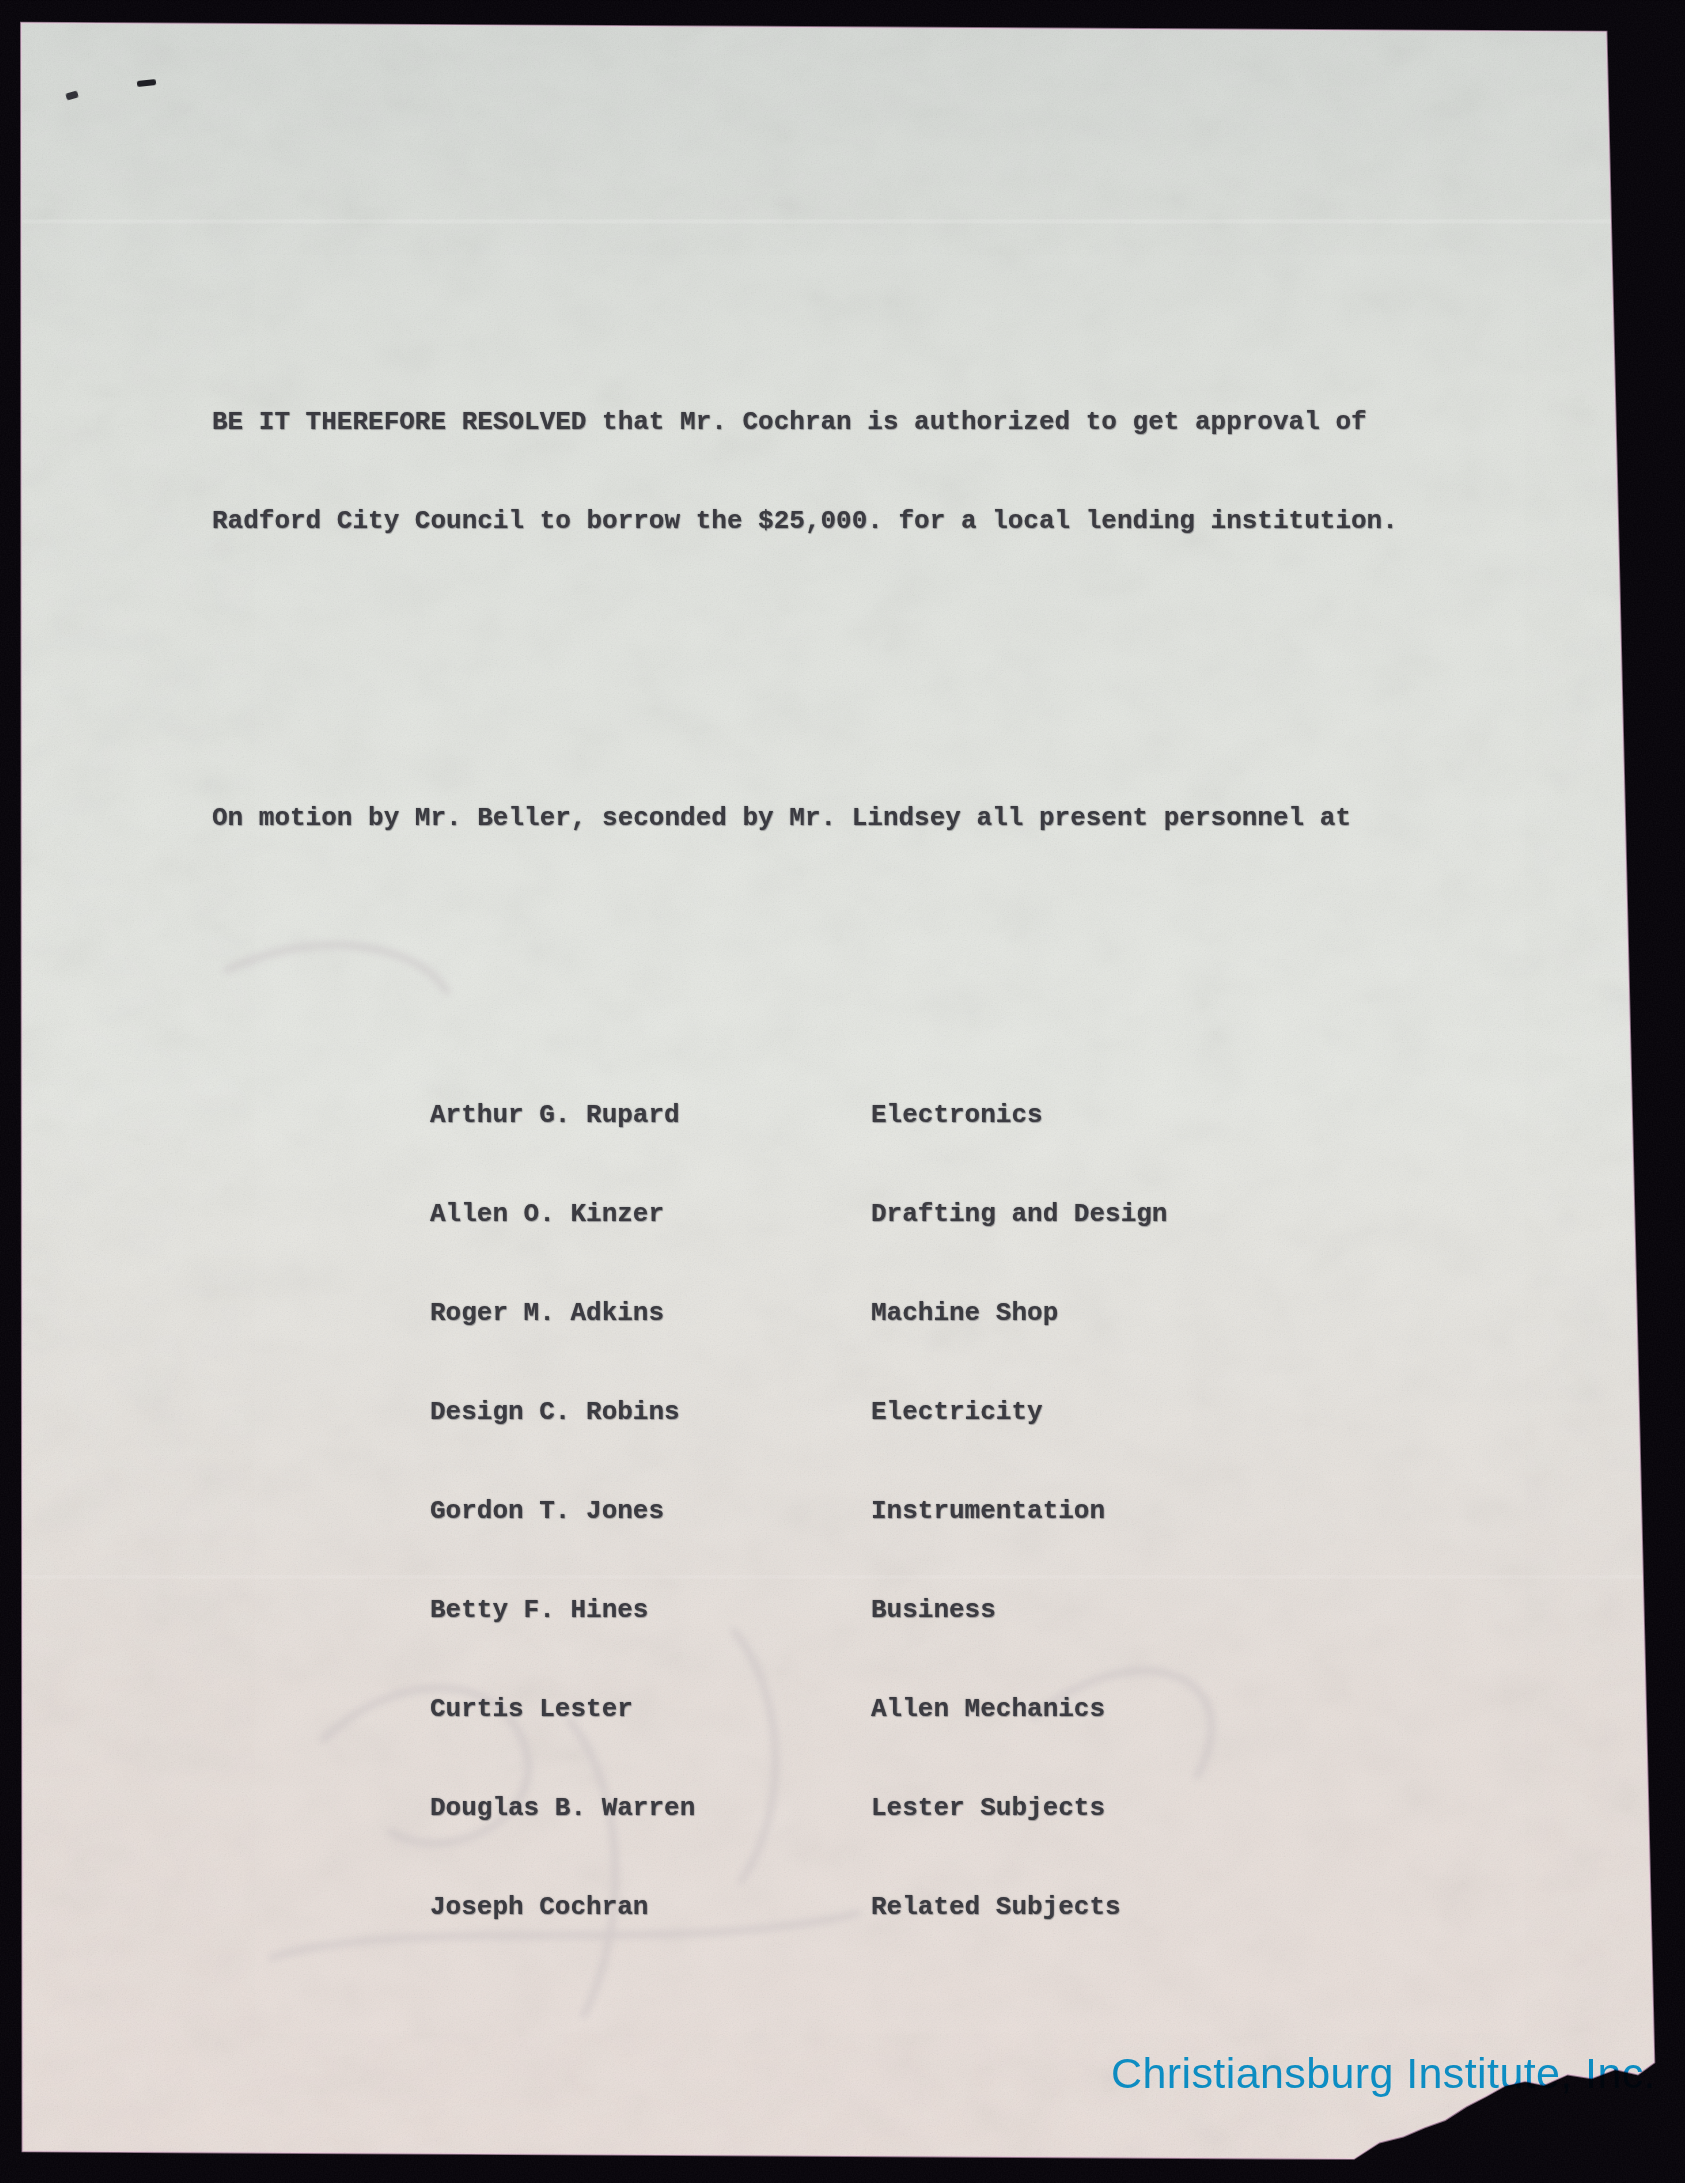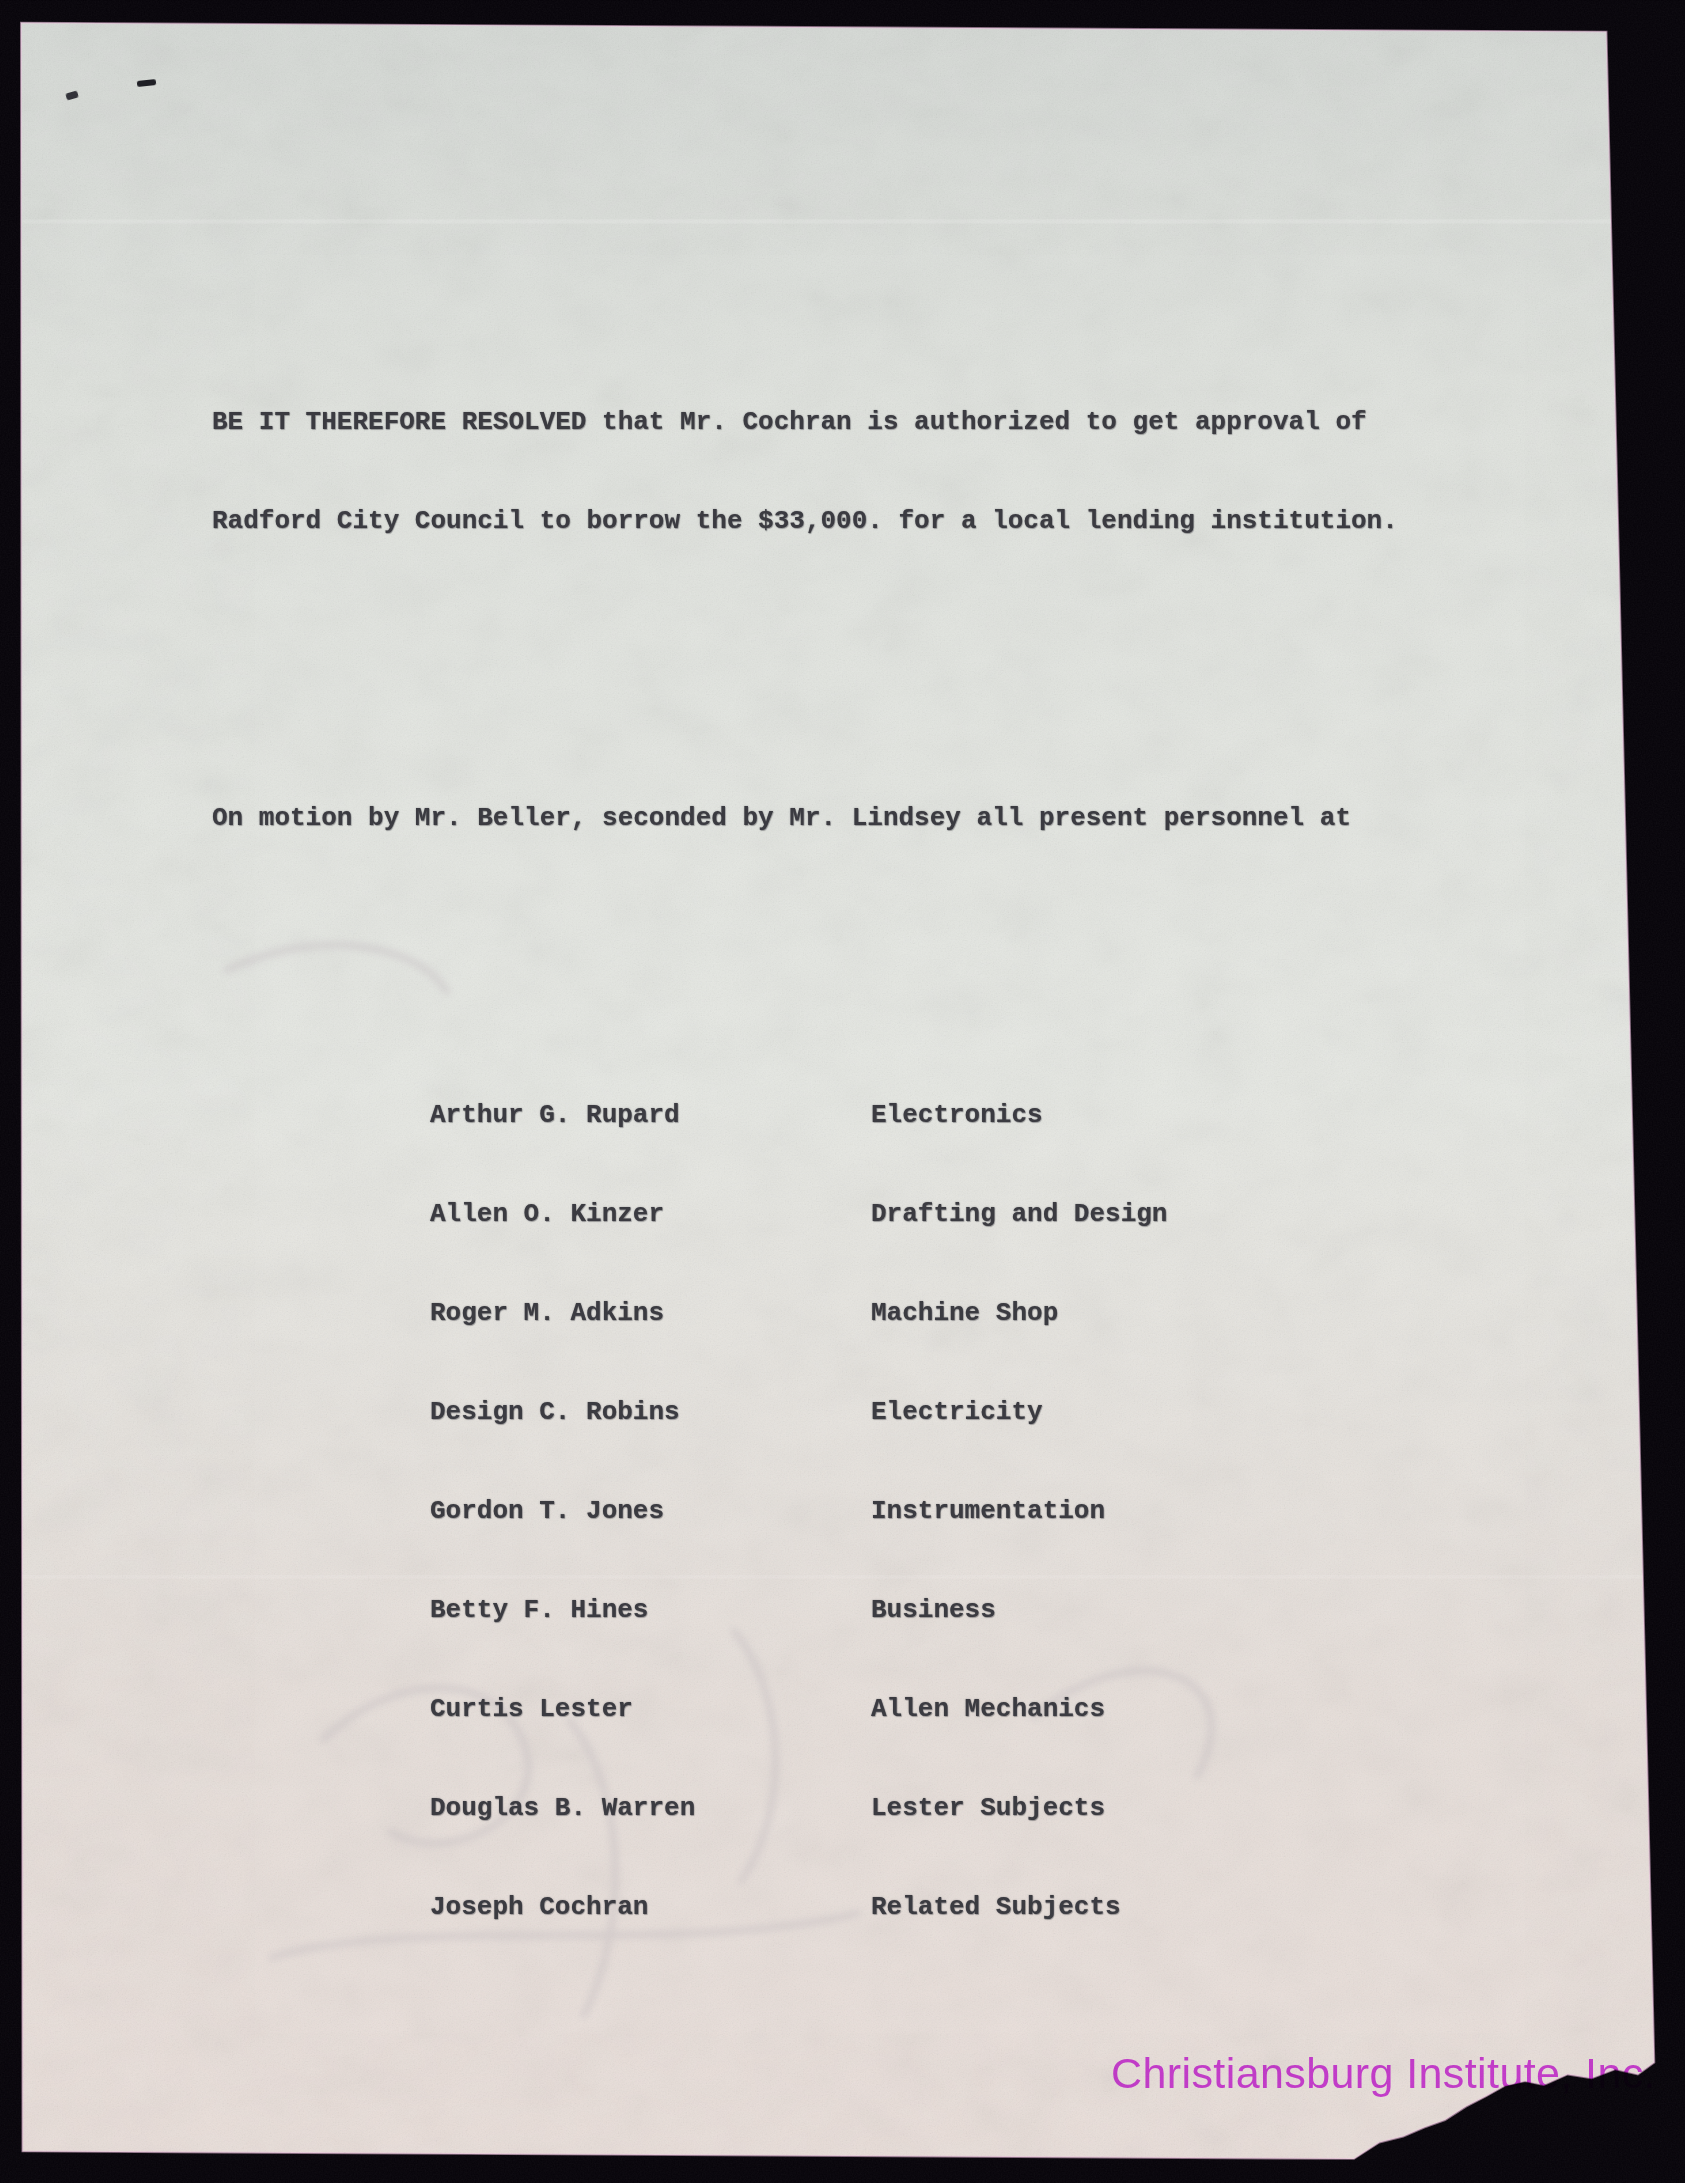--- a/index.html
+++ b/index.html
@@ -34,21 +34,21 @@
   .mark{position:absolute;border-radius:2.2px;}
   .mark-1{left:137px;top:80px;width:19.4px;height:6px;background:#202026;transform:rotate(-6deg);filter:blur(0.4px);}
   .mark-2{left:66px;top:92px;width:12px;height:6.7px;background:#33333a;transform:rotate(-16deg);filter:blur(0.6px);}
 
   
   .watermark{
     position:absolute;left:1111px;top:2052px;
     font-family:"Liberation Sans",sans-serif;
     font-weight:400;font-size:43px;line-height:1;
     letter-spacing:0.4px;
-    color:#d946ef;
+    color:#0ea5e9;
     mix-blend-mode:multiply;
     white-space:nowrap;
   }
 </style>
 </head>
 <body>
 
 <div class="stage">
 
   <svg width="1685" height="2183" viewBox="0 0 2255 2921">
@@ -115,21 +115,21 @@
     </g>
   </svg>
 
   <div class="mark mark-1"></div>
   <div class="mark mark-2"></div>
 
   <div class="doctext">
 
     <div class="para">
       <div class="line">BE IT THEREFORE RESOLVED that Mr. Cochran is authorized to get approval of</div>
-      <div class="line">Radford City Council to borrow the $33,000. for a local lending institution.</div>
+      <div class="line">Radford City Council to borrow the $25,000. for a local lending institution.</div>
     </div>
 
     <div class="para">
       <div class="line">On motion by Mr. Beller, seconded by Mr. Lindsey all present personnel at</div>
     </div>
 
     <div class="staff-list">
       <div class="staff-row"><span class="staff-name">Arthur G. Rupard</span><span class="staff-role">Electronics</span></div>
       <div class="staff-row"><span class="staff-name">Allen O. Kinzer</span><span class="staff-role">Drafting and Design</span></div>
       <div class="staff-row"><span class="staff-name">Roger M. Adkins</span><span class="staff-role">Machine Shop</span></div>

